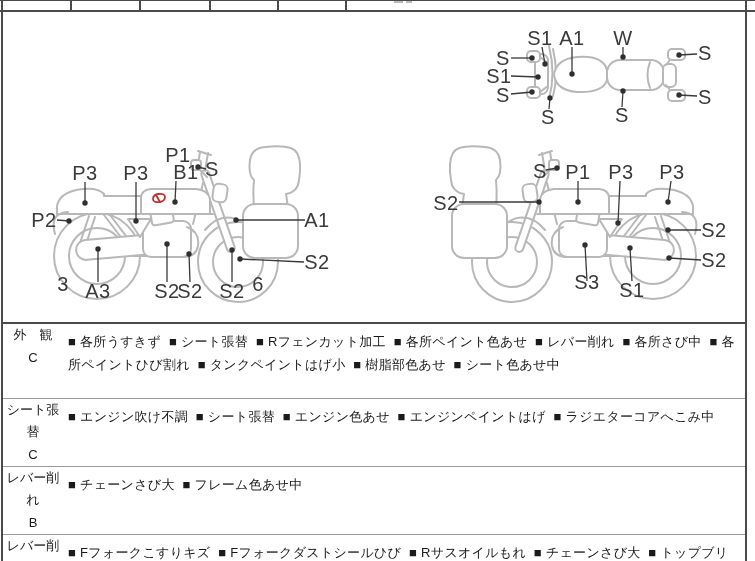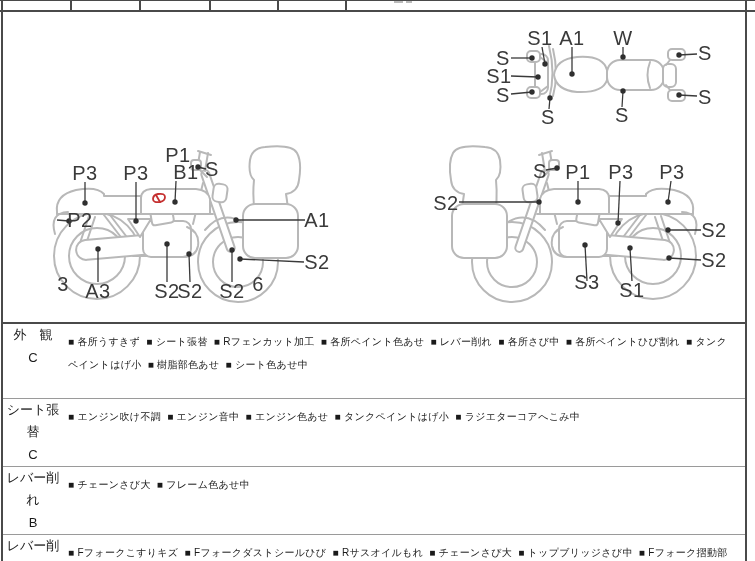--- a/index.html
+++ b/index.html
@@ -26,21 +26,21 @@
   }
   .cond-table{position:absolute; left:3px; top:322px; width:742px; border-top:2px solid #4a4a4a;}
   .cond-row{display:flex; border-bottom:1px solid #9a9a9a; color:#1a1a1a;}
   .cond-row:last-child{border-bottom:none;}
   .cond-cat{
     width:60px; flex:0 0 60px; text-align:center; padding-top:0;
     font-size:13px; line-height:22px;
   }
   .cond-grade{display:block; font-size:13px; line-height:23px;}
   .cond-items{
-    flex:1; padding:7px 10px 0 5px; font-size:10px; line-height:22.5px;
+    flex:1; padding:7px 10px 0 5px; font-size:13px; line-height:22.5px;
     letter-spacing:.3px; white-space:pre-wrap; word-break:break-all;
   }
 </style>
 </head>
 <body>
 
 <div class="sheet">
 
   <div class="hline-top"></div>
   <div class="vborder" style="left:1px;"></div>
@@ -205,21 +205,21 @@
       <line x1="697" y1="96" x2="679" y2="95"></line>
       <circle cx="679" cy="95" r="2.7"></circle>
     </svg>
 
   <div id="label-layer">
       <div class="dlabel" style="left: 85px; top: 173px;">P3</div>
       <div class="dlabel" style="left: 136px; top: 173px;">P3</div>
       <div class="dlabel" style="left: 178px; top: 155px;">P1</div>
       <div class="dlabel" style="left: 178px; top: 172px; margin-left: 8px;">B1</div>
       <div class="dlabel" style="left: 212px; top: 169px;">S</div>
-      <div class="dlabel" style="left: 44px; top: 220px; margin-left: 36px;">P2</div>
+      <div class="dlabel" style="left: 44px; top: 220px;">P2</div>
       <div class="dlabel" style="left: 317px; top: 220px;">A1</div>
       <div class="dlabel" style="left: 317px; top: 262px;">S2</div>
       <div class="dlabel" style="left: 63px; top: 284px;">3</div>
       <div class="dlabel" style="left: 98px; top: 291px;">A3</div>
       <div class="dlabel" style="left: 167px; top: 291px;">S2</div>
       <div class="dlabel" style="left: 190px; top: 291px;">S2</div>
       <div class="dlabel" style="left: 232px; top: 291px;">S2</div>
       <div class="dlabel" style="left: 258px; top: 284px;">6</div>
       <div class="dlabel" style="left: 540px; top: 171px;">S</div>
       <div class="dlabel" style="left: 578px; top: 172px;">P1</div>
@@ -242,21 +242,21 @@
       <div class="dlabel" style="left: 705px; top: 97px;">S</div>
     </div>
 
   <div class="cond-table" id="cond-table">
       <div class="cond-row" style="min-height: 74px;">
         <div class="cond-cat"><span>外　観</span><span class="cond-grade">C</span></div>
         <div class="cond-items">■ 各所うすきず  ■ シート張替  ■ Rフェンカット加工  ■ 各所ペイント色あせ  ■ レバー削れ  ■ 各所さび中  ■ 各所ペイントひび割れ  ■ タンクペイントはげ小  ■ 樹脂部色あせ  ■ シート色あせ中</div>
       </div>
       <div class="cond-row" style="min-height: 46px;">
         <div class="cond-cat"><span>シート張替</span><span class="cond-grade">C</span></div>
-        <div class="cond-items">■ エンジン吹け不調  ■ エンジン音中  ■ エンジン色あせ  ■ タンクペイントはげ小  ■ ラジエターコアへこみ中</div>
+        <div class="cond-items">■ エンジン吹け不調  ■ シート張替  ■ エンジン色あせ  ■ エンジンペイントはげ  ■ ラジエターコアへこみ中</div>
       </div>
       <div class="cond-row" style="min-height: 44px;">
         <div class="cond-cat"><span>レバー削れ</span><span class="cond-grade">B</span></div>
         <div class="cond-items">■ チェーンさび大  ■ フレーム色あせ中</div>
       </div>
       <div class="cond-row" style="min-height: 69px;">
         <div class="cond-cat"><span>レバー削れ</span><span class="cond-grade">C</span></div>
         <div class="cond-items">■ Fフォークこすりキズ  ■ Fフォークダストシールひび  ■ Rサスオイルもれ  ■ チェーンさび大  ■ トップブリッジさび中  ■ Fフォーク摺動部さび中</div>
       </div>
     </div>

